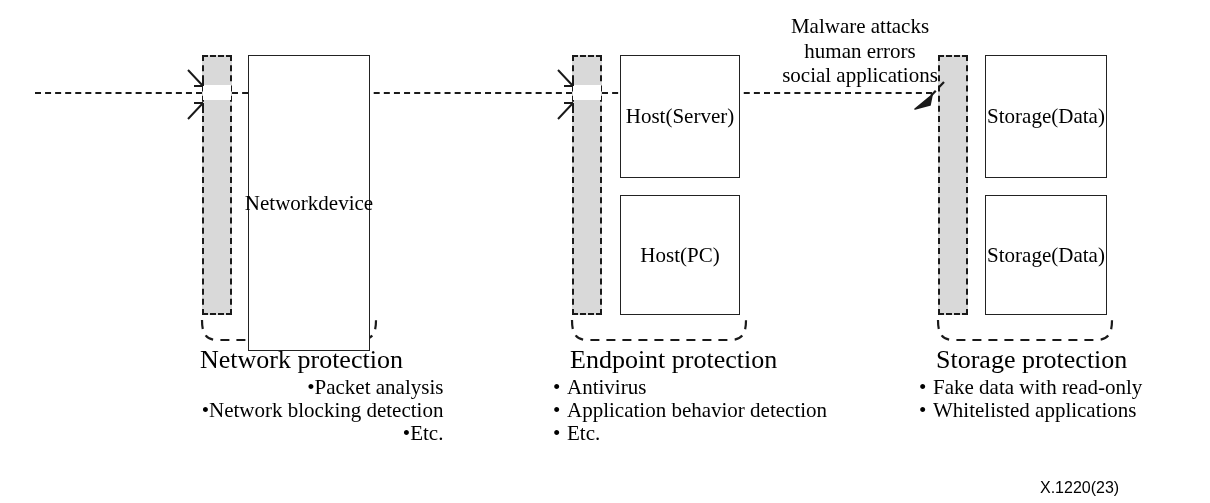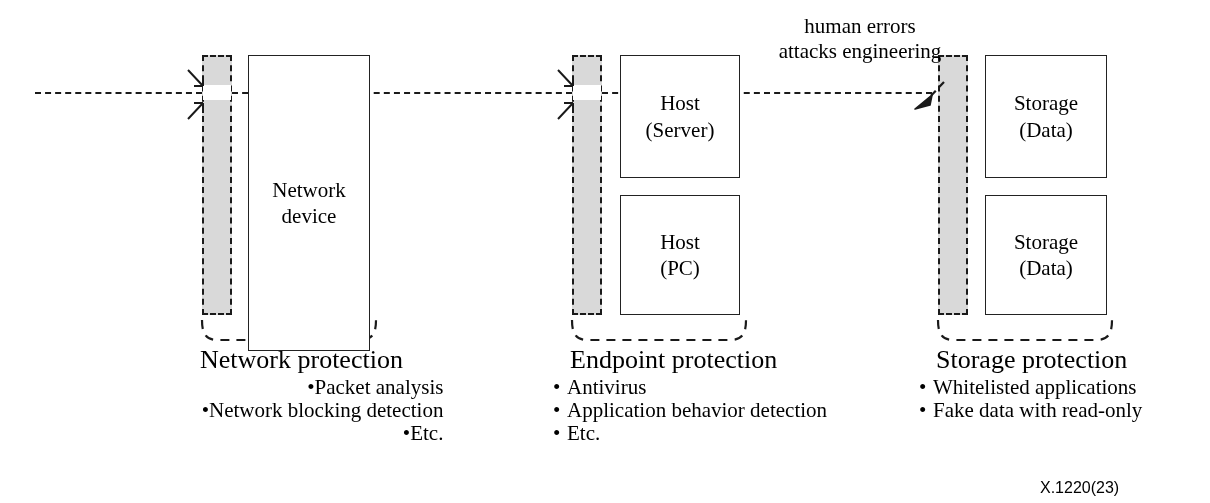--- a/index.html
+++ b/index.html
@@ -17,21 +17,21 @@
     color: #000000;
   }
 
   
   .node-box {
     position: absolute;
     box-sizing: border-box;
     border: 1.6px solid #222222;
     background: #ffffff;
     display: flex;
-    flex-direction: column;
+    flex-direction: row;
     align-items: center;
     justify-content: center;
     text-align: center;
     line-height: 1.26;
     font-size: 21px;
     z-index: 6;
   }
   .node-box .ln { display: block; white-space: nowrap; }
 
   
@@ -201,24 +201,25 @@
     <span class="ln">(Data)</span>
   </div>
 
   <svg class="bracket" style="left:932px; top:318px;" width="186" height="30" viewBox="0 0 186 30">
     <path d="M6,2 C6,16 10,22 22,22 L164,22 C176,22 180,16 180,2" fill="none" stroke="#1a1a1a" stroke-width="2.2" stroke-dasharray="9,7"></path>
   </svg>
 
   <div class="group-label" style="left:936px; top:345px; width:176px;">Storage protection</div>
 
   <div class="bullet-list" style="left:918px; top:376px;">
+    <span class="bl">Fake data with read-only</span>
     <span class="bl">Whitelisted applications</span>
-    <span class="bl">Fake data with read-only</span>
   </div>
 
   <div class="annotation" style="left:760px; top:14px; width:200px;">
+    <span class="ln">Malware attacks</span>
     <span class="ln">human errors</span>
-    <span class="ln">attacks engineering</span>
+    <span class="ln">social applications</span>
   </div>
 
   <div class="doc-ref" style="left:1040px; top:443px;margin-top:36px;">X.1220(23)</div>
 
 </div>
 
 </body></html>

